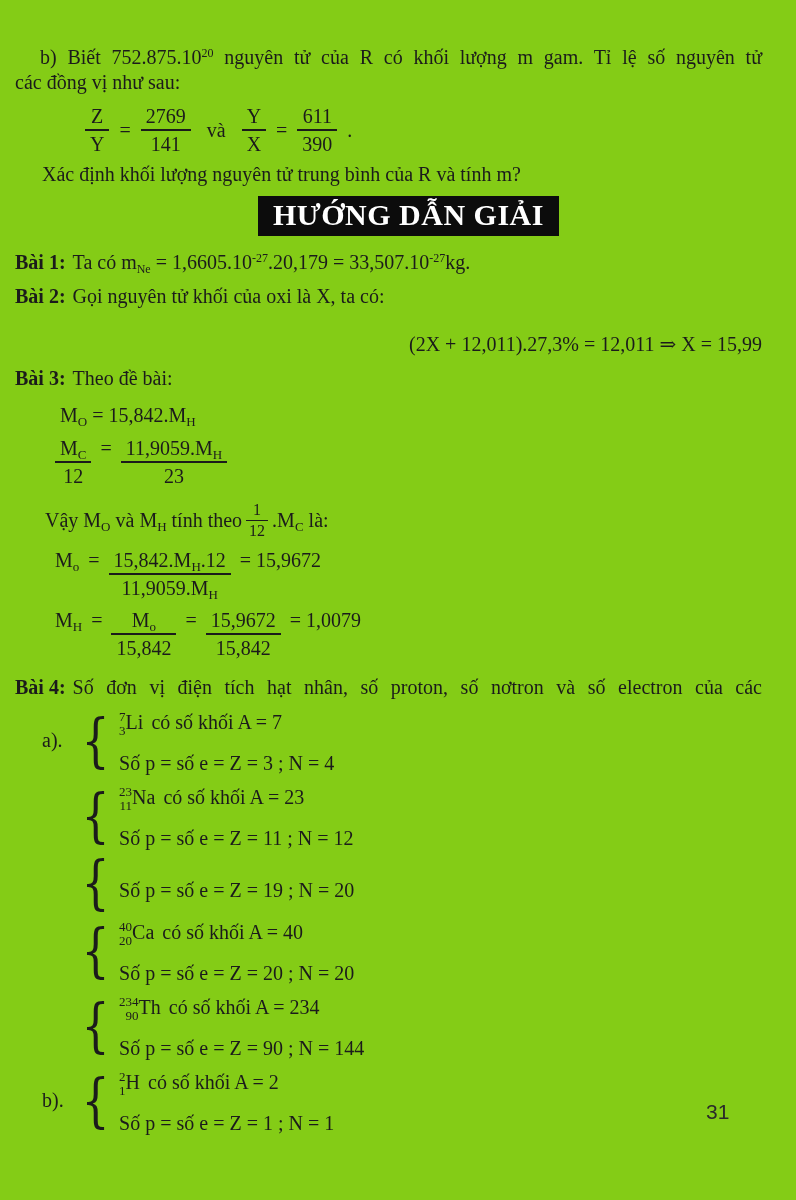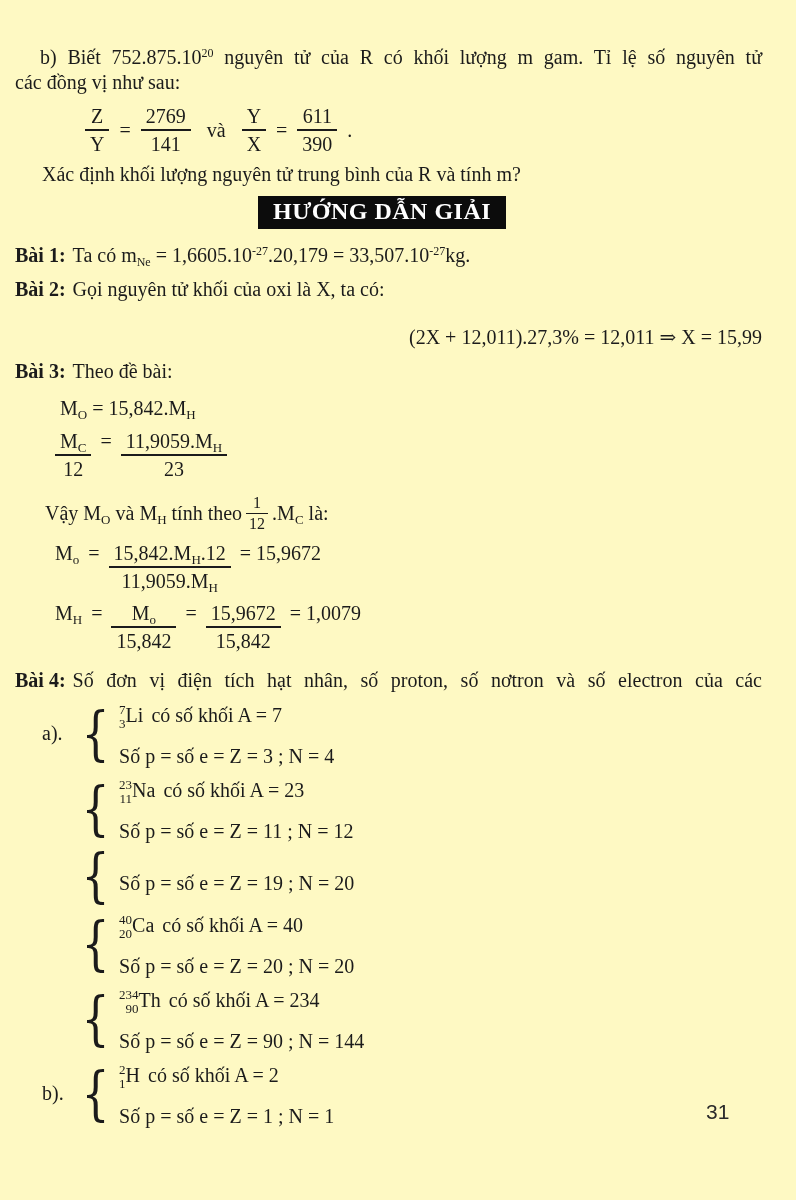--- a/index.html
+++ b/index.html
@@ -1,20 +1,20 @@
 <!DOCTYPE html>
 <html><head>
 <meta charset="utf-8">
 <style>
   html, body { margin: 0; padding: 0; }
   .page {
     position: relative;
     width: 796px;
     height: 1200px;
-    background: #fef9c3;
+    background: #84cc16;
     font-family: "Liberation Serif", "DejaVu Serif", serif;
     font-size: 20px;
     color: #1b1b1b;
     overflow: hidden;
   }
   .content {
     padding: 46px 34px 0 15px;
   }
   .jline {
     text-align: justify;
@@ -45,21 +45,21 @@
 
   .question { margin-top: 8px; padding-left: 27px; line-height: 1.15; }
 
   .header-wrap { margin-top: 10px; }
   .header-box {
     display: inline-block;
     margin-left: 243px;
     background: #0c0c0c;
     color: #ffffff;
     font-weight: bold;
-    font-size: 24px;
+    font-size: 30px;
     letter-spacing: 0.5px;
     padding: 2px 15px 4px;
   }
 
   .bai { line-height: 1.2; }
   .mt14 { margin-top: 14px; }
   .mt12 { margin-top: 12px; }
   .mt10 { margin-top: 10px; }
   .mt16 { margin-top: 16px; }
 

